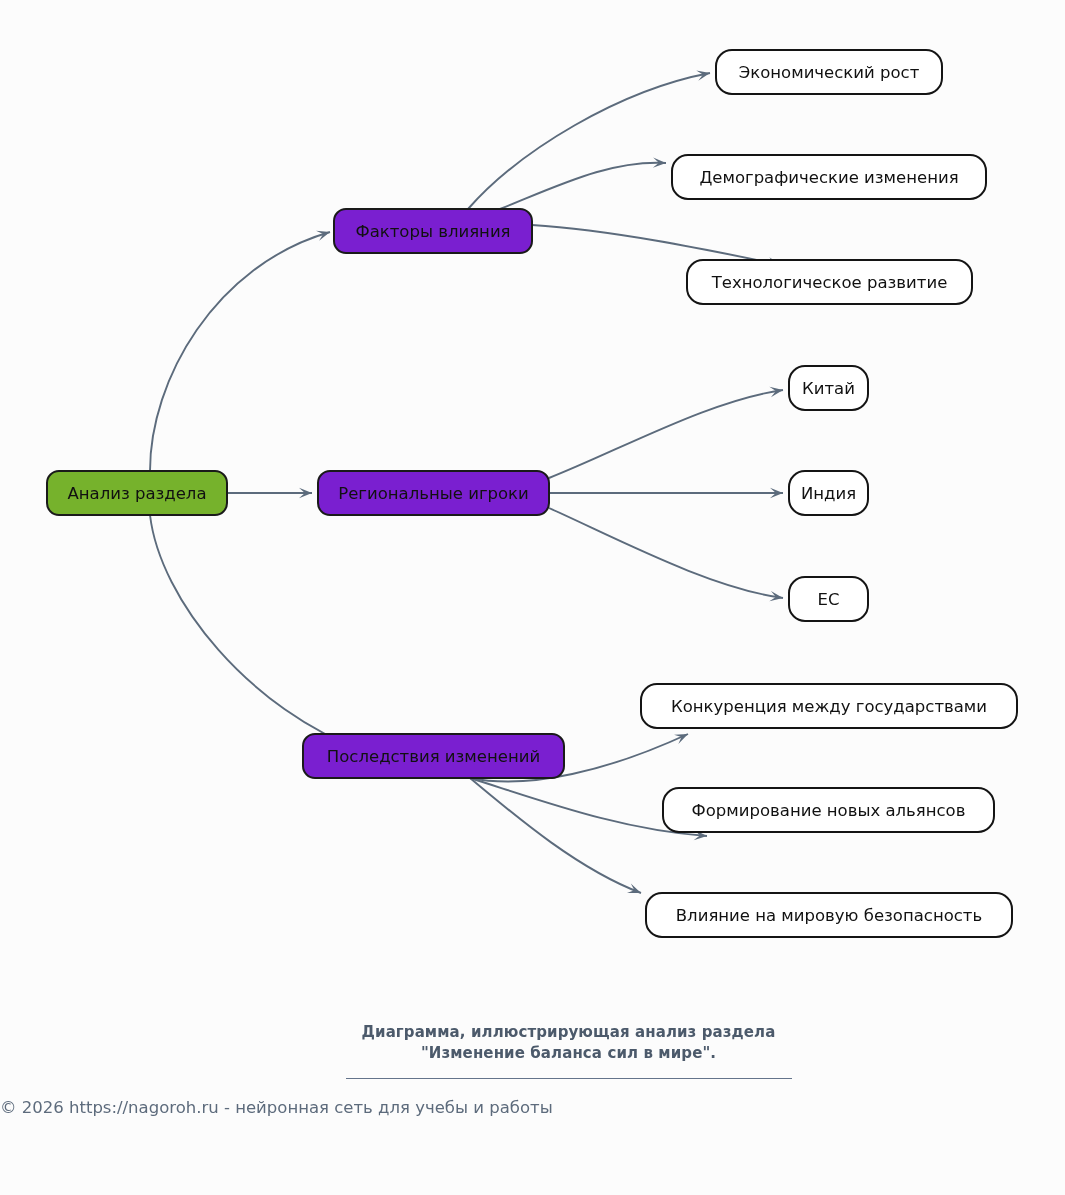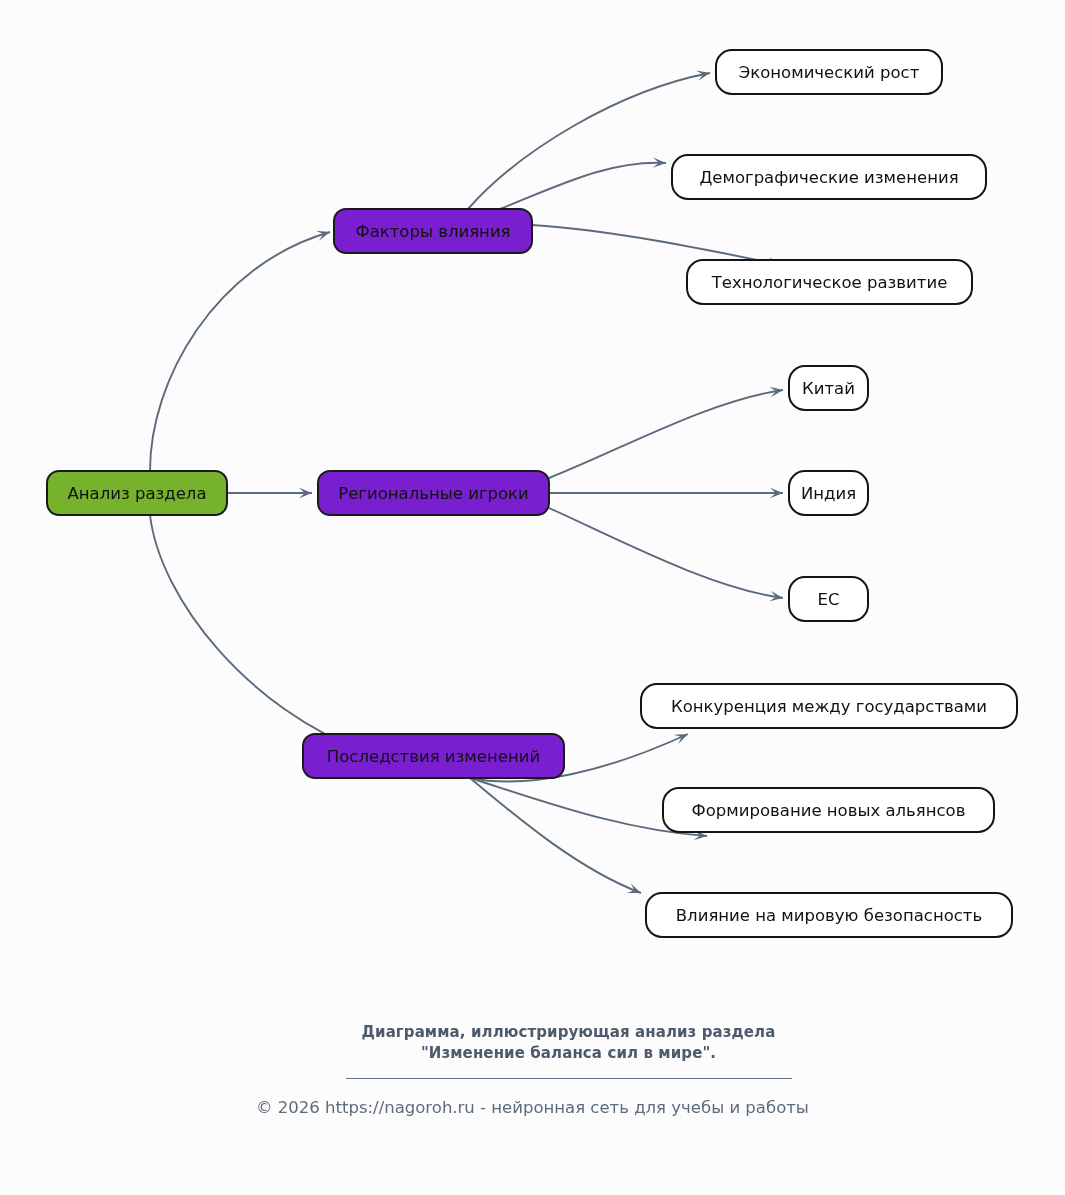--- a/index.html
+++ b/index.html
@@ -79,21 +79,21 @@
     width: 446px;
     height: 0;
     margin: 14px auto 0 auto;
     border-top: 1.5px solid #64748b;
   }
   .footer-block {
     position: absolute;
     left: 0;
     top: 1097px;
     width: 1065px;
-    text-align: center;
+    text-align: left;
   }
   .footer-text {
     font-family: "DejaVu Sans", sans-serif;
     font-size: 16.5px;
     color: #5d6b7c;
     line-height: 22px;
   }
 </style>
 </head>
 <body>

